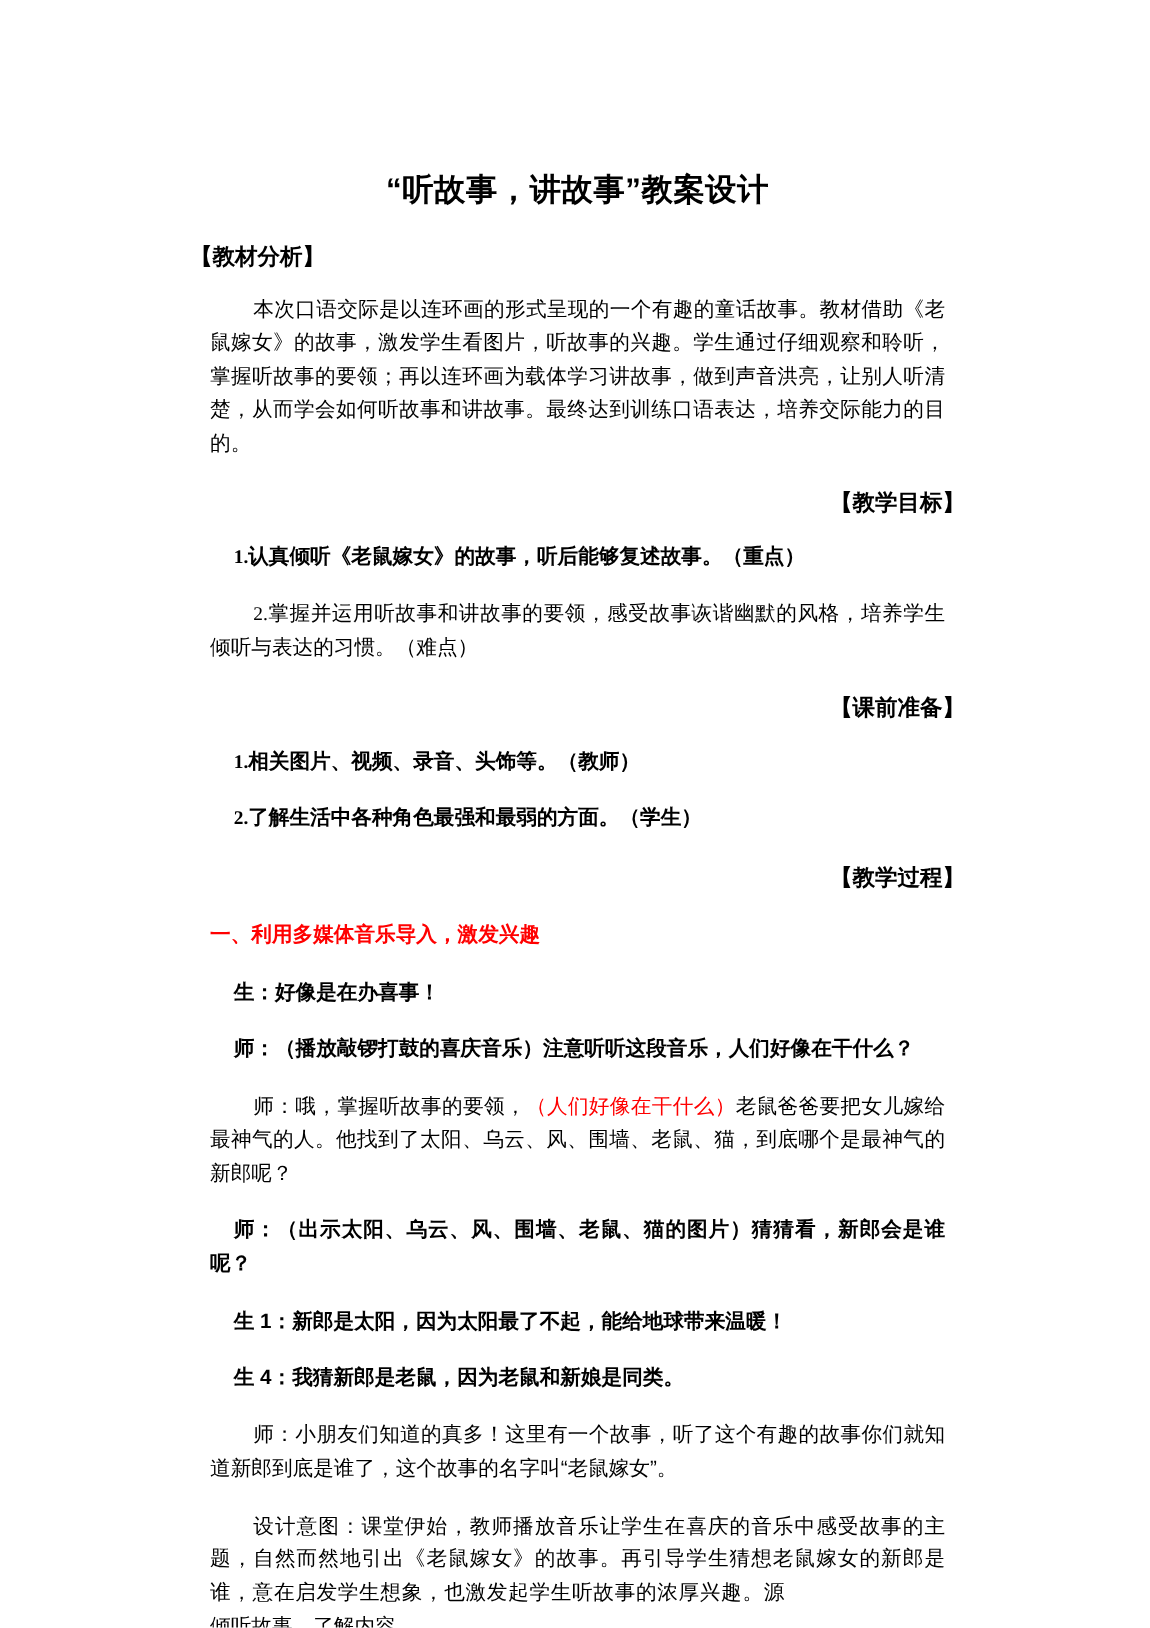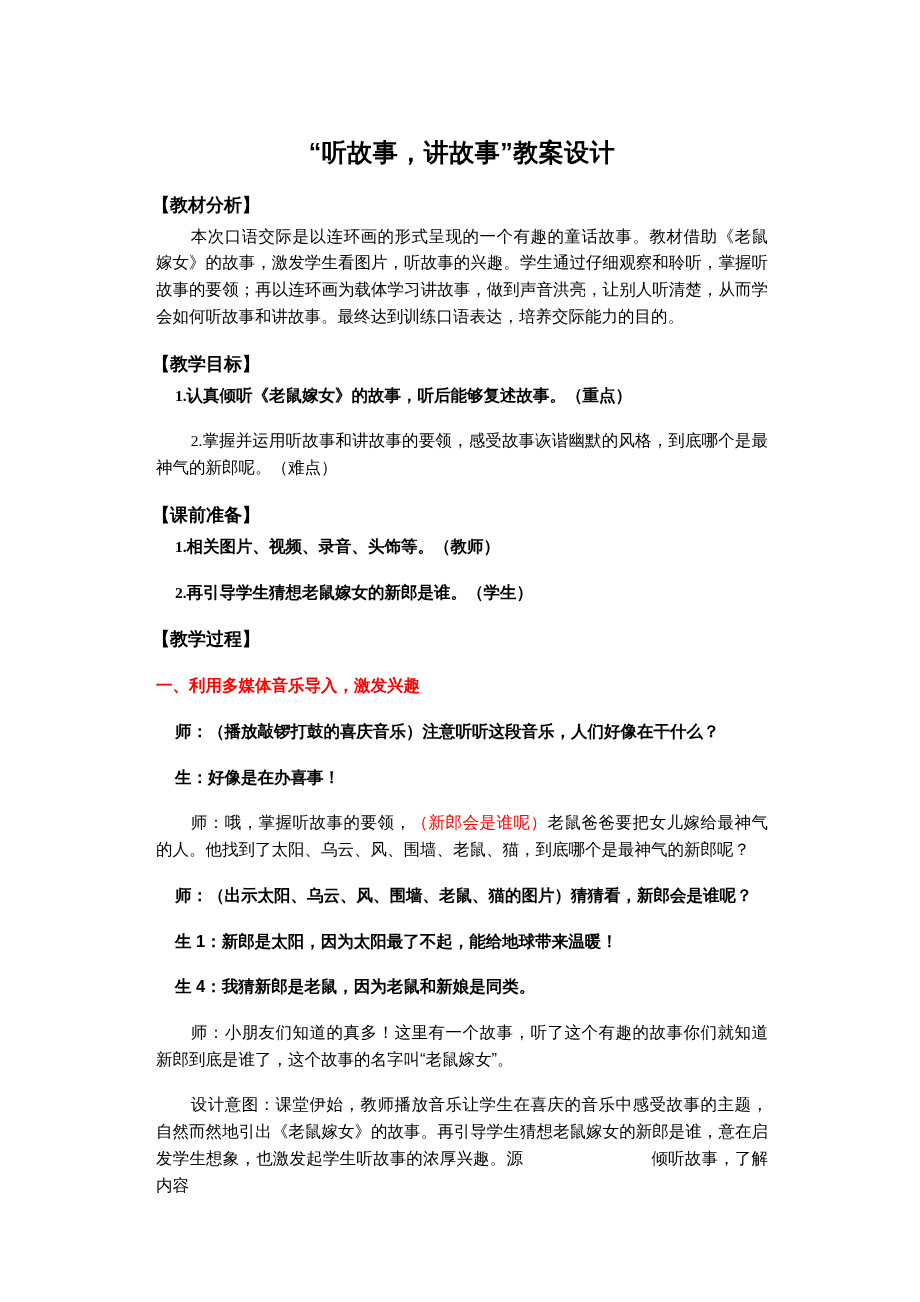--- a/index.html
+++ b/index.html
@@ -40,25 +40,26 @@
   }
   .sec-head {
     font-size: 18px;
     font-weight: 700;
     line-height: 1.5;
     margin: 0;
     padding: 0;
   }
   .sec-head.spaced-top {
     margin-top: 21px;
+    text-align: right;
   }
   .para {
     font-size: 16.5px;
     line-height: 1.62;
-    margin: 4px;
+    margin: 16px;
     padding: 0;
     text-align: justify;
     text-justify: inter-ideograph;
   }
   .para.indent {
     text-indent: 2.1em;
   }
   .para.indent-1 {
     text-indent: 1.15em;
     font-weight: bold;
@@ -88,35 +89,35 @@
 
   <div class="doc-body">
 
     <h1 class="doc-title">“听故事，讲故事”教案设计</h1>
 
     <p class="sec-head">【教材分析】</p>
     <p class="para indent">本次口语交际是以连环画的形式呈现的一个有趣的童话故事。教材借助《老鼠嫁女》的故事，激发学生看图片，听故事的兴趣。学生通过仔细观察和聆听，掌握听故事的要领；再以连环画为载体学习讲故事，做到声音洪亮，让别人听清楚，从而学会如何听故事和讲故事。最终达到训练口语表达，培养交际能力的目的。</p>
 
     <p class="sec-head spaced-top">【教学目标】</p>
     <p class="para indent-1"><span class="num">1.</span><span>认真倾听《老鼠嫁女》的故事，听后能够复述故事。（重点）</span></p>
-    <p class="para indent gap"><span class="num">2.</span><span>掌握并运用听故事和讲故事的要领，感受故事诙谐幽默的风格，到底哪个是最神气的新郎呢。（难点）</span></p>
+    <p class="para indent gap"><span class="num">2.</span><span>掌握并运用听故事和讲故事的要领，感受故事诙谐幽默的风格，培养学生倾听与表达的习惯。（难点）</span></p>
 
     <p class="sec-head spaced-top">【课前准备】</p>
     <p class="para indent-1"><span class="num">1.</span><span>相关图片、视频、录音、头饰等。（教师）</span></p>
-    <p class="para indent-1 gap"><span class="num">2.</span><span>再引导学生猜想老鼠嫁女的新郎是谁。（学生）</span></p>
+    <p class="para indent-1 gap"><span class="num">2.</span><span>了解生活中各种角色最强和最弱的方面。（学生）</span></p>
 
     <p class="sec-head spaced-top">【教学过程】</p>
 
     <p class="para gap"><span class="bold red">一、</span><span class="bold red">利用多媒体音乐导入，激发兴趣</span></p>
 
+    <p class="para indent-1 gap">生：好像是在办喜事！</p>
+
     <p class="para indent-1 gap">师：（播放敲锣打鼓的喜庆音乐）注意听听这段音乐，人们好像在干什么？</p>
 
-    <p class="para indent-1 gap">生：好像是在办喜事！</p>
-
-    <p class="para indent gap"><span>师：哦，掌握听故事的要领，</span><span class="red">（新郎会是谁呢）</span><span>老鼠爸爸要把女儿嫁给最神气的人。他找到了太阳、乌云、风、围墙、老鼠、猫，到底哪个是最神气的新郎呢？</span></p>
+    <p class="para indent gap"><span>师：哦，掌握听故事的要领，</span><span class="red">（人们好像在干什么）</span><span>老鼠爸爸要把女儿嫁给最神气的人。他找到了太阳、乌云、风、围墙、老鼠、猫，到底哪个是最神气的新郎呢？</span></p>
 
     <p class="para indent-1 gap">师：（出示太阳、乌云、风、围墙、老鼠、猫的图片）猜猜看，新郎会是谁呢？</p>
 
     <p class="para indent-1 gap">生 1：新郎是太阳，因为太阳最了不起，能给地球带来温暖！</p>
 
     <p class="para indent-1 gap">生 4：我猜新郎是老鼠，因为老鼠和新娘是同类。</p>
 
     <p class="para indent gap">师：小朋友们知道的真多！这里有一个故事，听了这个有趣的故事你们就知道新郎到底是谁了，这个故事的名字叫“老鼠嫁女”。</p>
 
     <p class="para indent gap"><span>设计意图：课堂伊始，教师播放音乐让学生在喜庆的音乐中感受故事的主题，自然而然地引出《老鼠嫁女》的故事。再引导学生猜想老鼠嫁女的新郎是谁，意在启发学生想象，也激发起学生听故事的浓厚兴趣。源</span><span class="tail-gap"></span><span>倾听故事，了解内容</span></p>

